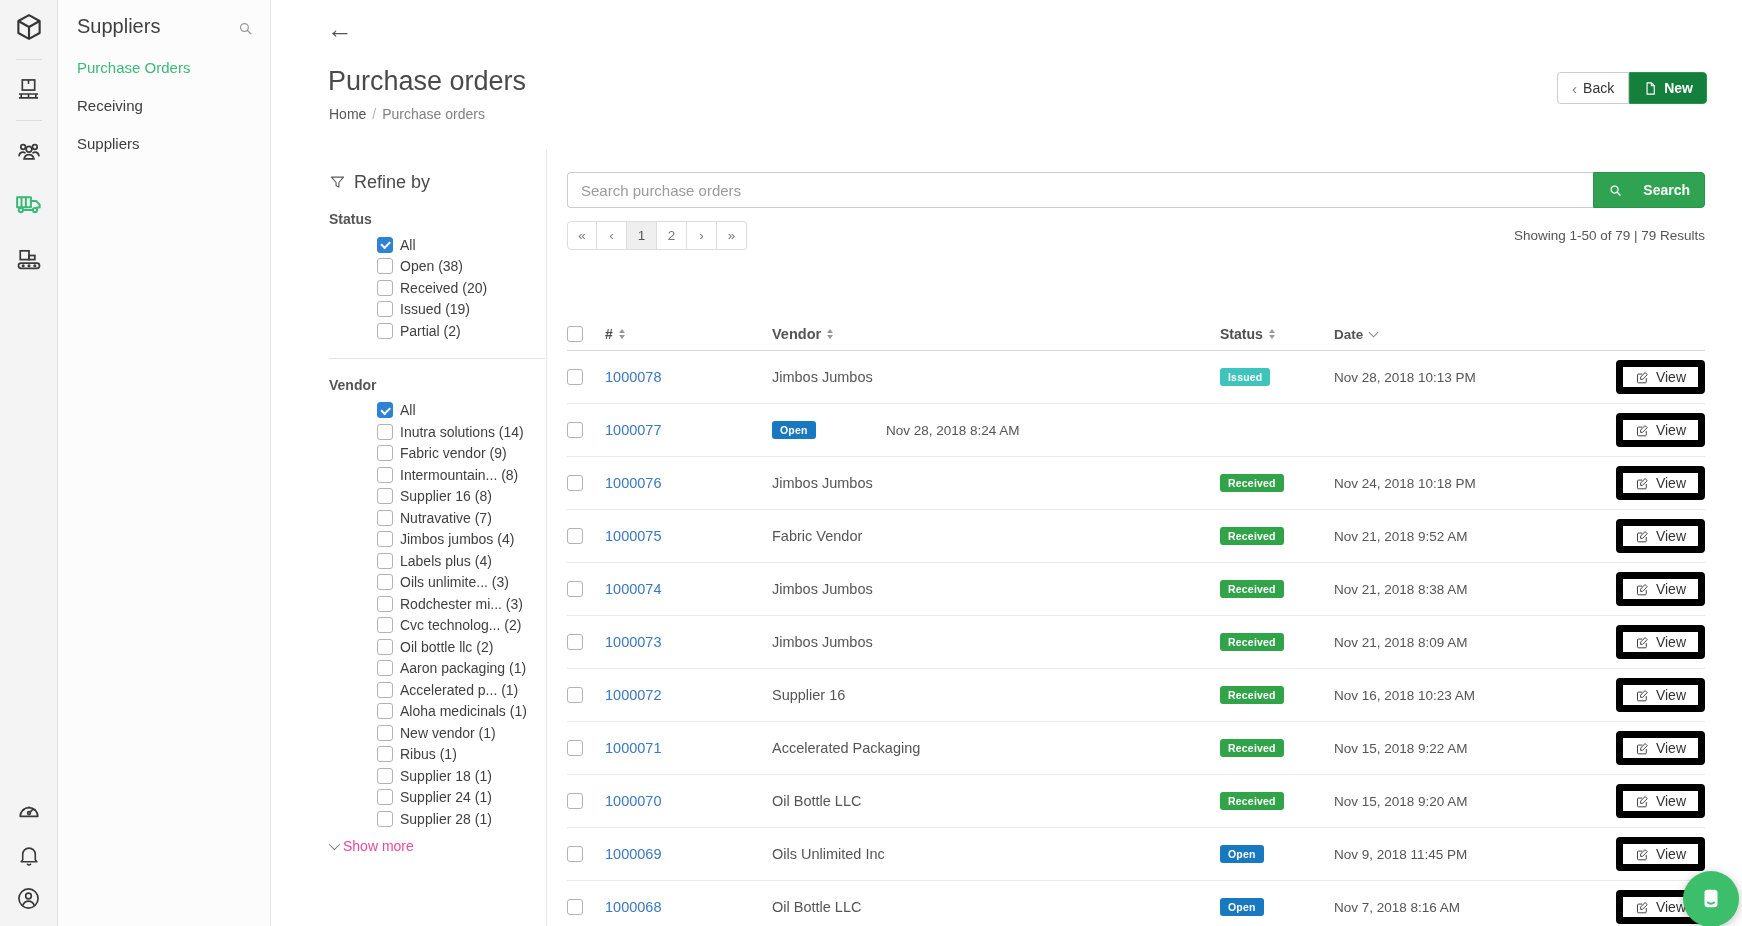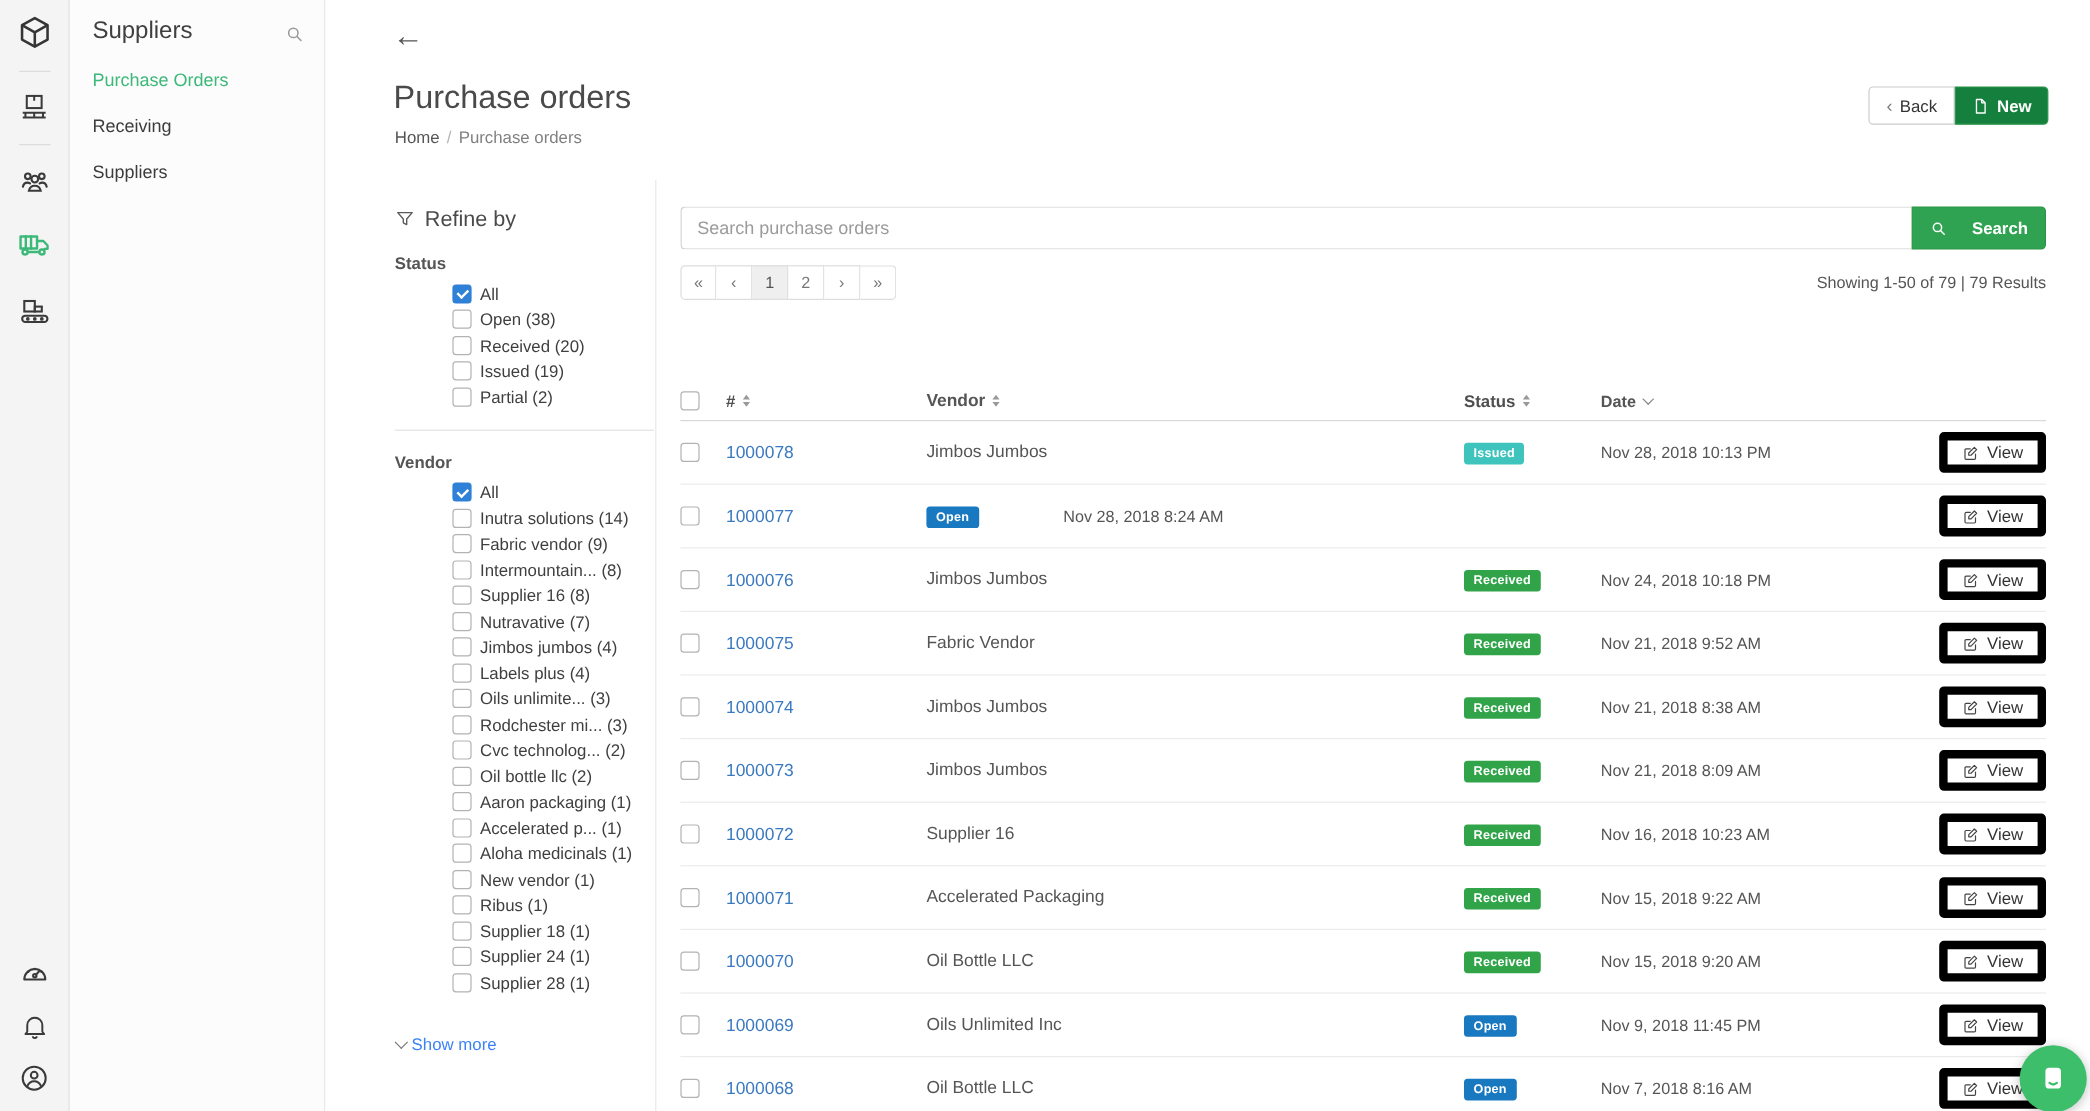--- a/index.html
+++ b/index.html
@@ -67,21 +67,21 @@
   .opt-label{font-size:14px;color:#3f3f3f;margin-left:7px;white-space:nowrap;}
   .cb{
     width:14px;height:14px;border:1px solid #b3b3b3;border-radius:3px;background:#fff;
     display:inline-block;position:relative;flex:none;cursor:pointer;
   }
   .cb.checked{background:#2f80d7;border-color:#2f80d7;}
   .cb.checked::after{
     content:"";position:absolute;left:3px;top:3.5px;width:7px;height:3.5px;
     border-left:2px solid #fff;border-bottom:2px solid #fff;transform:rotate(-45deg);
   }
-  .show-more{display:flex;align-items:center;gap:6px;margin-top:32px;color:#3b82f6;font-size:14px;cursor:pointer;}
+  .show-more{display:flex;align-items:center;gap:6px;margin-top:8px;color:#ec4899;font-size:14px;cursor:pointer;}
   .chev-down{width:7px;height:7px;border-right:1.5px solid #777;border-bottom:1.5px solid #777;transform:rotate(45deg) translateY(-2px);display:inline-block;}
   
   .results{
     position:absolute;left:275px;top:150px;right:37px;bottom:0;
     border-left:1px solid #e8e8e8;padding:22px 0 0 20px;box-sizing:border-box;
   }
   .search-row{display:flex;}
   .search-input{
     flex:1;height:36px;border:1px solid #ccc;border-right:none;border-radius:4px 0 0 4px;
     padding:0 13px;font-size:15px;color:#333;outline:none;font-family:inherit;box-sizing:border-box;

